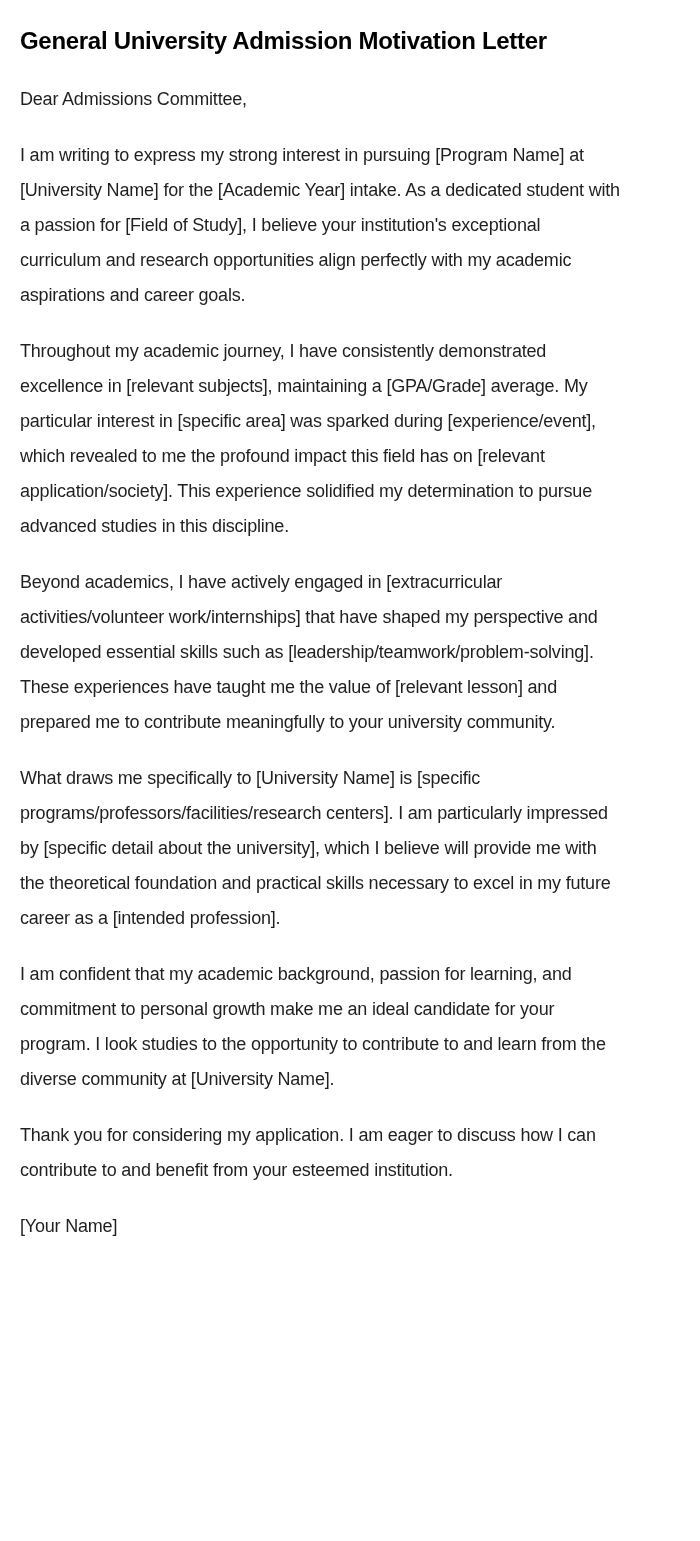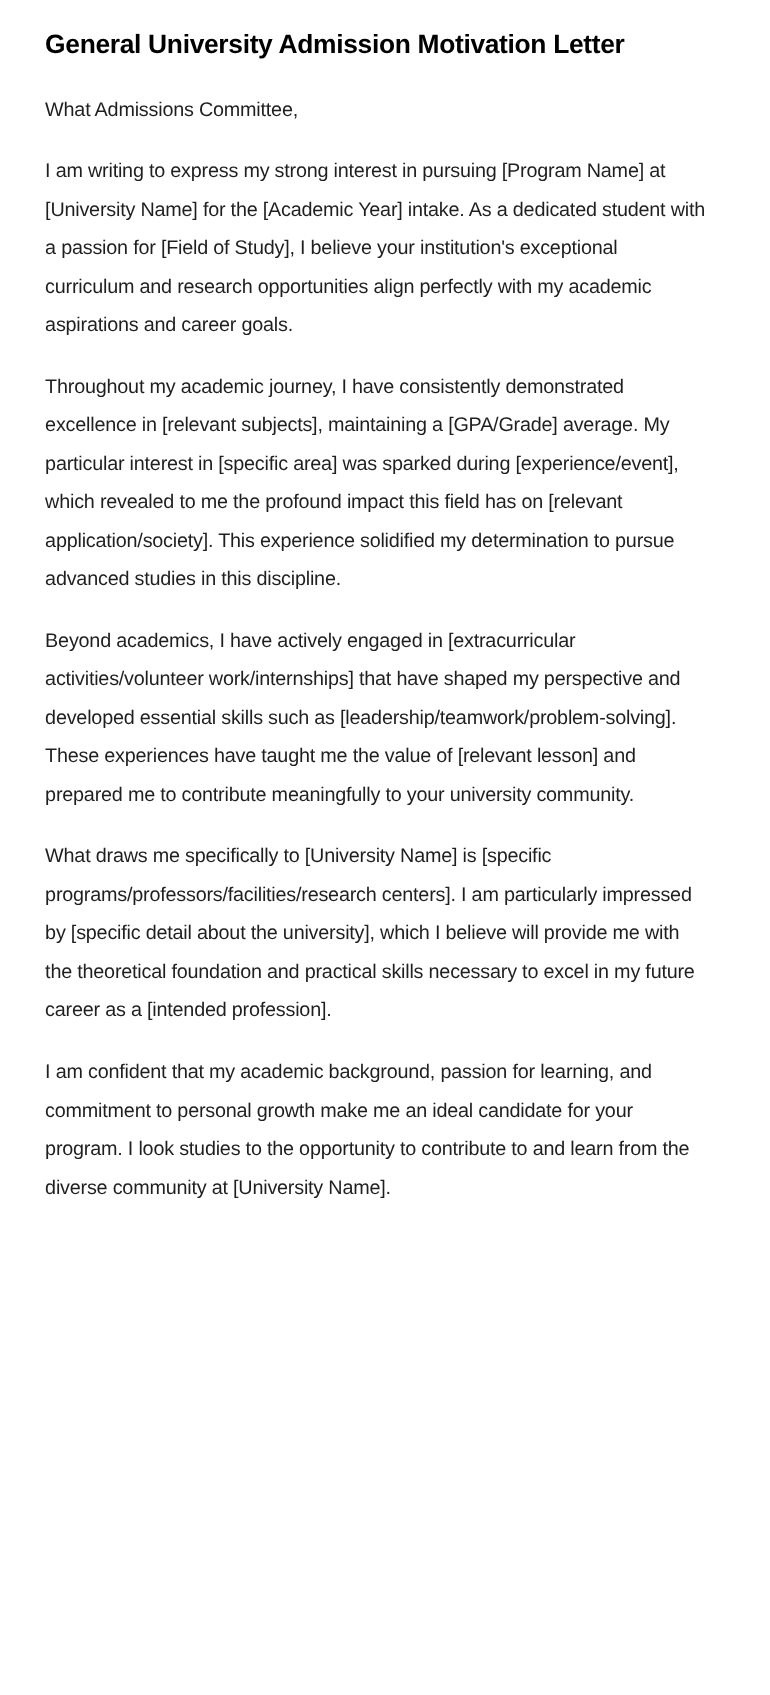--- a/index.html
+++ b/index.html
@@ -8,21 +8,21 @@
     background: #ffffff;
   }
   body {
     width: 700px;
     min-height: 1541px;
     font-family: "Liberation Sans", sans-serif;
     color: #1f1f1f;
     box-sizing: border-box;
   }
   .page {
-    padding: 26px 40px 40px 41px;
+    padding: 26px 40px 40px 20px;
     box-sizing: border-box;
     width: 700px;
   }
   .doc-title {
     font-size: 24px;
     line-height: 30px;
     font-weight: 700;
     color: #000000;
     margin: 0 0 26px 0;
     letter-spacing: -0.3px;
@@ -41,28 +41,30 @@
     margin-bottom: 0;
   }
 </style>
 </head>
 <body>
 
 <div class="page">
 
   <h1 class="doc-title">General University Admission Motivation Letter</h1>
 
-  <p class="doc-paragraph">What Admissions Committee,</p>
+  <p class="doc-paragraph">Dear Admissions Committee,</p>
 
   <p class="doc-paragraph">I am writing to express my strong interest in pursuing [Program Name] at [University Name] for the [Academic Year] intake. As a dedicated student with a passion for [Field of Study], I believe your institution's exceptional curriculum and research opportunities align perfectly with my academic aspirations and career goals.</p>
 
   <p class="doc-paragraph">Throughout my academic journey, I have consistently demonstrated excellence in [relevant subjects], maintaining a [GPA/Grade] average. My particular interest in [specific area] was sparked during [experience/event], which revealed to me the profound impact this field has on [relevant application/society]. This experience solidified my determination to pursue advanced studies in this discipline.</p>
 
   <p class="doc-paragraph">Beyond academics, I have actively engaged in [extracurricular activities/volunteer work/internships] that have shaped my perspective and developed essential skills such as [leadership/teamwork/problem-solving]. These experiences have taught me the value of [relevant lesson] and prepared me to contribute meaningfully to your university community.</p>
 
   <p class="doc-paragraph">What draws me specifically to [University Name] is [specific programs/professors/facilities/research centers]. I am particularly impressed by [specific detail about the university], which I believe will provide me with the theoretical foundation and practical skills necessary to excel in my future career as a [intended profession].</p>
 
   <p class="doc-paragraph">I am confident that my academic background, passion for learning, and commitment to personal growth make me an ideal candidate for your program. I look studies to the opportunity to contribute to and learn from the diverse community at [University Name].</p>
 
+  <p class="doc-paragraph">Thank you for considering my application. I am eager to discuss how I can contribute to and benefit from your esteemed institution.</p>
 
 
+  <p class="doc-paragraph">[Your Name]</p>
 
 </div>
 
 </body></html>

